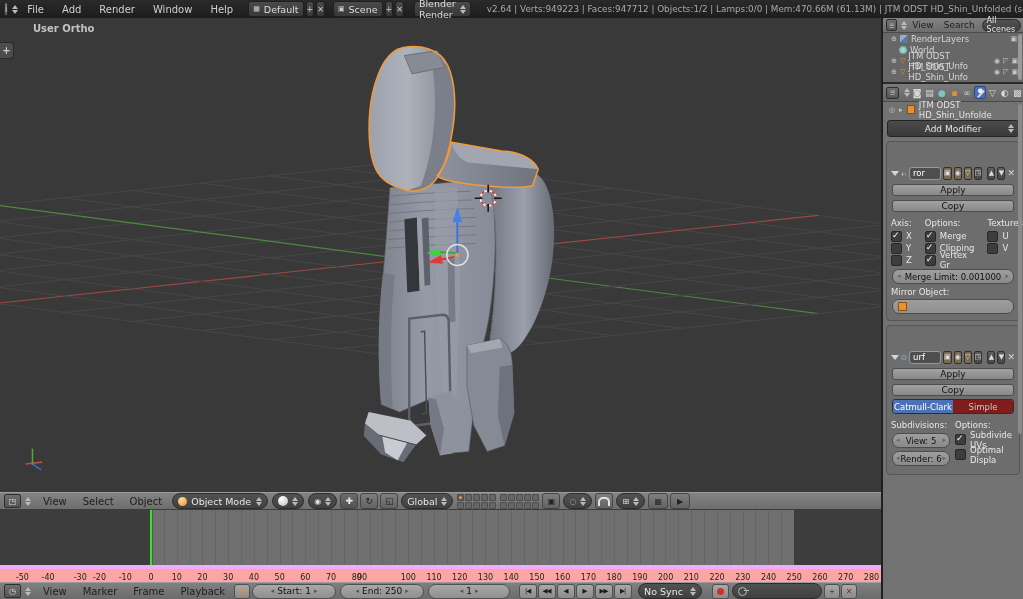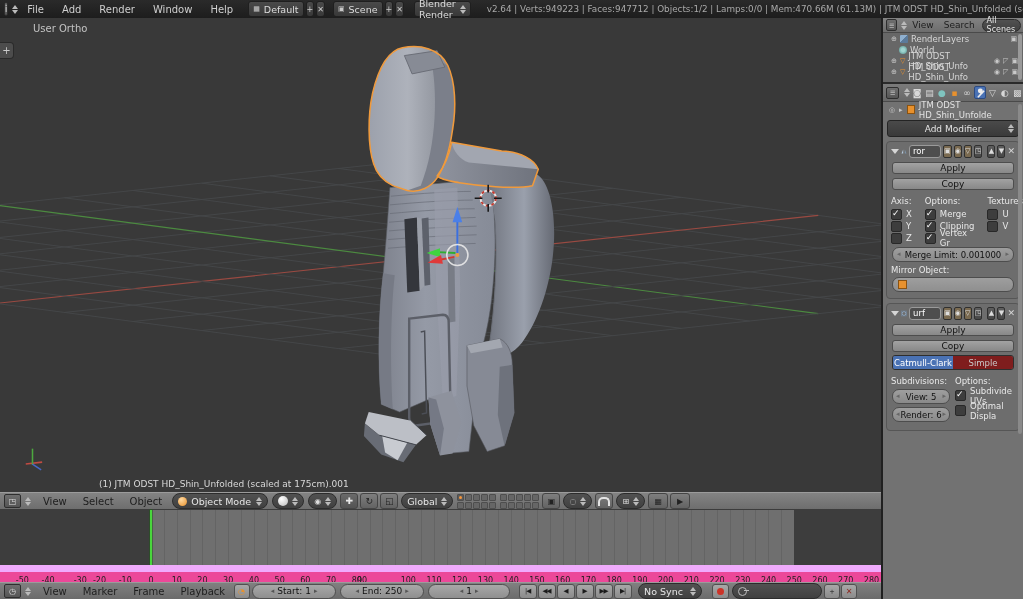--- a/index.html
+++ b/index.html
@@ -16,21 +16,21 @@
   .updown{display:inline-flex;flex-direction:column;gap:1px;margin-left:4px;}
   .updown b{width:0;height:0;border-left:3px solid transparent;border-right:3px solid transparent;}
   .updown b.u{border-bottom:4px solid #bbb;}
   .updown b.d{border-top:4px solid #bbb;}
   .sqbtn{width:13px;height:14px;background:linear-gradient(#4a4a4a,#383838);border:1px solid #1f1f1f;
          border-radius:3px;display:flex;align-items:center;justify-content:center;color:#ccc;font-size:8px;margin-left:2px;}
   #blender-logo{width:11px;height:11px;border-radius:50%;
      background:radial-gradient(circle at 50% 42%,#cfe4ef 0 2px,#265787 3px 4px,#ef7d00 4px);margin:0 6px 0 10px;}
   #stats{color:#a9a9a9;font-size:8.8px;white-space:nowrap;}
   
-  #viewport{left:0;top:18px;width:926px;height:474px;background:#393939;overflow:hidden;}
+  #viewport{left:0;top:18px;width:926px;height:474px;background:#393939;overflow:hidden;font-weight:bold;}
   #rightcol{left:881px;top:18px;width:142px;height:581px;background:#727272;border-left:2px solid #202020;box-sizing:border-box;}
   
   #view-label{left:33px;top:5px;color:#c3c3c3;font-size:10px;}
   #toolshelf-tab{left:0;top:24px;width:13px;height:15px;background:#4c4c4c;border:1px solid #2a2a2a;border-left:none;
       border-radius:0 4px 4px 0;color:#ccc;display:flex;align-items:center;justify-content:center;font-size:10px;}
   #obj-info{left:99px;top:461px;color:#d8d8d8;font-size:9px;}
   
   #vp-header{left:0;top:492px;width:881px;height:18px;background:linear-gradient(#838383,#6e6e6e);
      border-top:1px solid #9b9b9b;border-bottom:1px solid #3c3c3c;display:flex;align-items:center;box-sizing:border-box;}
   .hdr-menu{color:#1d1d1d;padding:0 8px;font-size:10px;}
@@ -43,21 +43,21 @@
   .layergrid{display:grid;grid-template-columns:repeat(5,7px);grid-auto-rows:7px;gap:1px;margin:0 2px;}
   .layergrid i{background:#666;border:1px solid #4e4e4e;box-sizing:border-box;border-radius:1px;}
   .layergrid i.on{background:#5a5a5a;position:relative;}
   .layergrid i.on::after{content:"";position:absolute;left:1px;top:1px;width:3px;height:3px;border-radius:50%;background:#f5963c;}
   .ball{width:10px;height:10px;border-radius:50%;}
   
   #tl-content{left:0;top:510px;width:881px;height:55px;background:#3d3d3d;}
   #tl-range{position:absolute;left:151px;top:0;width:643px;height:55px;background:#6f6f6f;
      background-image:repeating-linear-gradient(90deg,rgba(0,0,0,.10) 0 1px,transparent 1px 12.86px);}
   #tl-cursor{position:absolute;left:150px;top:0;width:2px;height:72px;background:#49d63c;box-shadow:0 0 0 .5px #1f5d18;}
-  #tl-ruler{left:0;top:565px;width:881px;height:27px;background:#ec4899;border-top:7px solid #f0abfc;box-sizing:border-box;}
+  #tl-ruler{left:0;top:565px;width:881px;height:27px;background:#fca5a5;border-top:4px solid #f0abfc;box-sizing:border-box;}
   .rlabel{position:absolute;top:4px;width:26px;text-align:center;color:#1e1e1e;font-size:8px;}
   #tl-header{left:0;top:582px;width:881px;height:17px;background:linear-gradient(#808080,#6b6b6b);
      border-top:1px solid #9b9b9b;display:flex;align-items:center;box-sizing:border-box;}
   .pill{background:linear-gradient(#a8a8a8,#8f8f8f);border:1px solid #505050;border-radius:8px;height:13px;
      display:flex;align-items:center;justify-content:center;color:#111;font-size:9px;padding:0 8px;margin:0 2px;position:relative;}
   .pill .arr{color:#555;font-size:7px;padding:0 3px;}
   .pbtn{background:linear-gradient(#a8a8a8,#8b8b8b);border:1px solid #505050;border-radius:3px;width:16px;height:13px;
      display:flex;align-items:center;justify-content:center;color:#1c1c1c;font-size:6.5px;margin:0 .5px;letter-spacing:-1px;}
   
   #outliner{position:relative;width:100%;height:66px;background:#676767;border-bottom:2px solid #2a2a2a;box-sizing:border-box;}
@@ -69,21 +69,21 @@
   
   #props{position:relative;width:100%;height:513px;background:#727272;}
   #prop-tabs{display:flex;align-items:center;height:17px;background:linear-gradient(#7b7b7b,#686868);border-bottom:1px solid #4a4a4a;padding-left:3px;gap:1px;}
   .ptab{width:13px;height:13px;border-radius:2px;display:flex;align-items:center;justify-content:center;font-size:9px;color:#d8d8d8;}
   .ptab.active{background:#4a72b4;border:1px solid #2c4a80;box-sizing:border-box;}
   #crumb{display:flex;align-items:center;height:15px;padding-left:6px;gap:4px;color:#e2e2e2;font-size:8.5px;}
   .addmod{margin:3px 4px;height:15px;background:linear-gradient(#4a4a4a,#3a3a3a);border:1px solid #242424;border-radius:3px;
      display:flex;align-items:center;justify-content:center;color:#e4e4e4;font-size:9px;position:relative;}
   .addmod .updown{position:absolute;right:4px;}
   .modpanel{margin:4px 3px;background:#6d6d6d;border:1px solid #565656;border-radius:4px;padding:2px 4px 5px 4px;}
-  .modhead{display:flex;align-items:center;gap:2px;height:14px;}
+  .modhead{display:flex;align-items:center;gap:2px;height:14px;margin-top:22px;}
   .tri{width:0;height:0;border-left:4px solid transparent;border-right:4px solid transparent;border-top:5px solid #d6d6d6;}
   .namefield{height:11px;min-width:24px;background:#4e4e4e;border:1px solid #9a9a9a;border-radius:3px;color:#fff;
      font-size:8.5px;display:flex;align-items:center;padding:0 3px;}
   .mh-ic{width:11px;height:11px;background:linear-gradient(#5e5e5e,#474747);border:1px solid #303030;border-radius:2px;
      display:flex;align-items:center;justify-content:center;font-size:7px;color:#ddd;}
   .mh-ic.on{background:#7a6a50;}
   .btnrow{display:flex;gap:4px;margin:4px 1px 3px 1px;flex-direction:column;}
   .lbtn{flex:1;height:13px;background:linear-gradient(#a2a2a2,#888);border:1px solid #4d4d4d;border-radius:3px;
      display:flex;align-items:center;justify-content:center;color:#111;font-size:9px;}
   .collbl{color:#e8e8e8;font-size:8.5px;margin:3px 0 2px 0;}
@@ -275,21 +275,20 @@
 
       <g>
         <line x1="10" y1="481" x2="27" y2="479" stroke="#c14b42" stroke-width="1.6"></line>
         <line x1="17" y1="482" x2="17" y2="465" stroke="#4ca83f" stroke-width="1.6"></line>
         <line x1="17" y1="481" x2="26" y2="487" stroke="#4767c7" stroke-width="1.6"></line>
       </g>
     </svg>
 
     <div id="view-label" class="abs">User Ortho</div>
     <div id="toolshelf-tab" class="abs">+</div>
-    <div id="obj-info" class="abs">(1) JTM ODST HD_Shin_Unfolded (scaled at 175cm).001</div>
   </div>
 
   <div id="vp-header" class="abs">
     <div class="ed-icon" style="margin-left:4px">◳</div>
     <span class="updown">
         <b class="u"></b>
         <b class="d"></b>
       </span>
     <span style="width:4px"></span>
     <span class="hdr-menu">View</span>

